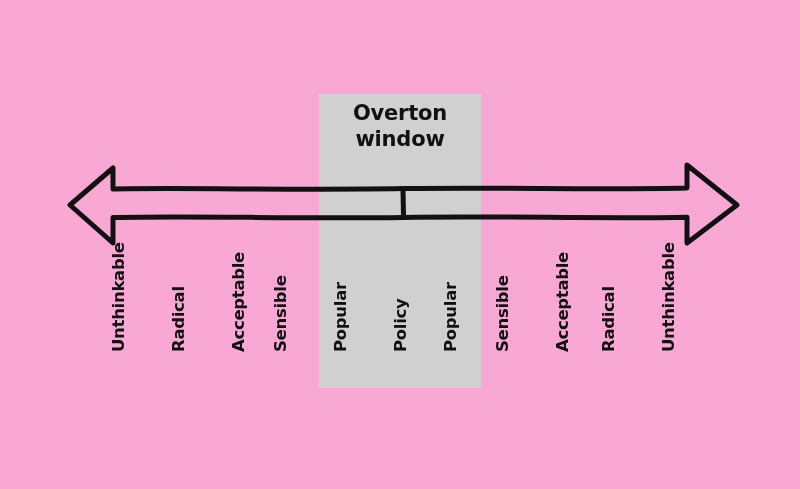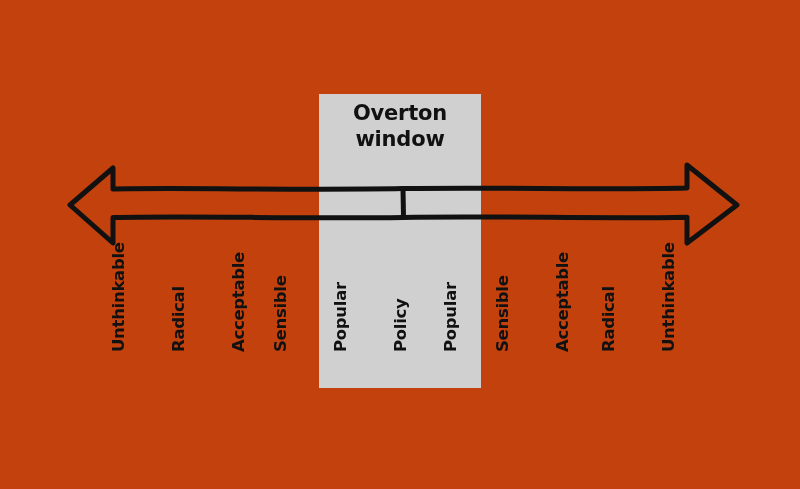--- a/index.html
+++ b/index.html
@@ -7,21 +7,21 @@
     padding: 0;
     background: #ffffff;
   }
   body {
     font-family: "DejaVu Sans", sans-serif;
   }
   #stage {
     position: relative;
     width: 800px;
     height: 489px;
-    background: #c2410c;
+    background: #f9a8d4;
     overflow: hidden;
   }
   #diagram-svg {
     position: absolute;
     left: 0;
     top: 0;
     width: 800px;
     height: 489px;
   }
   .overton-title {

